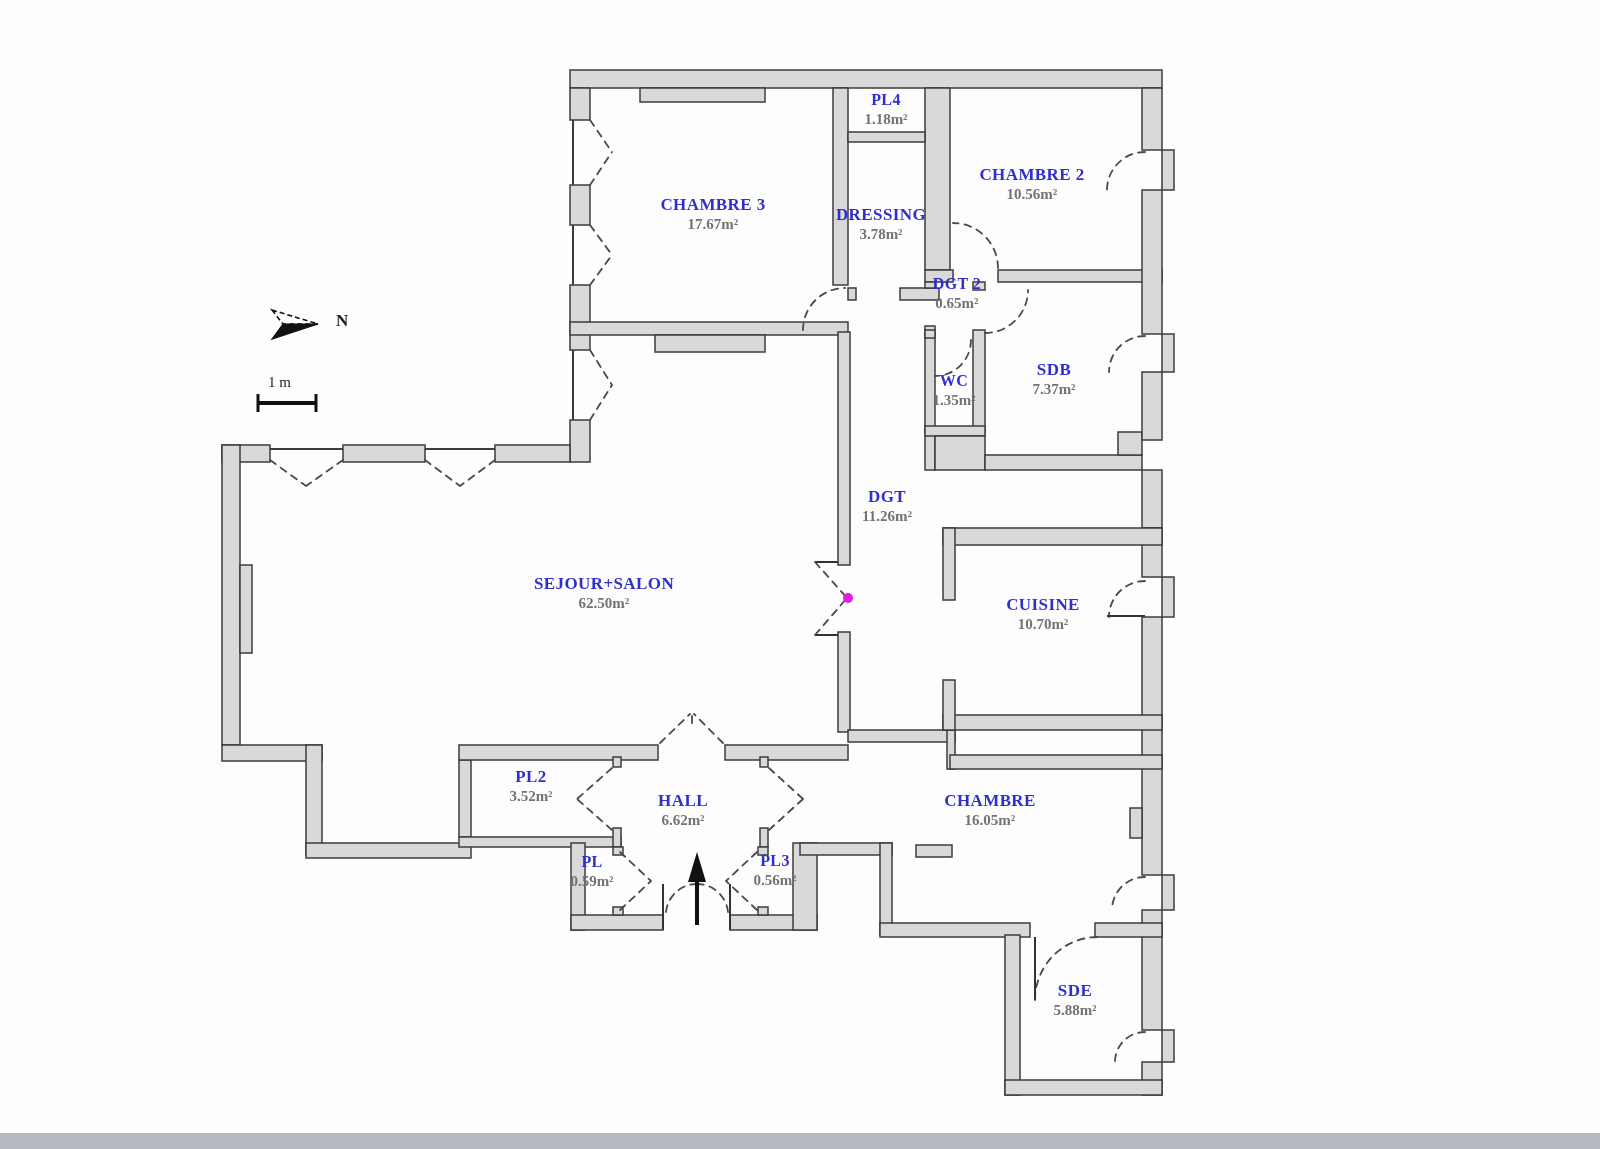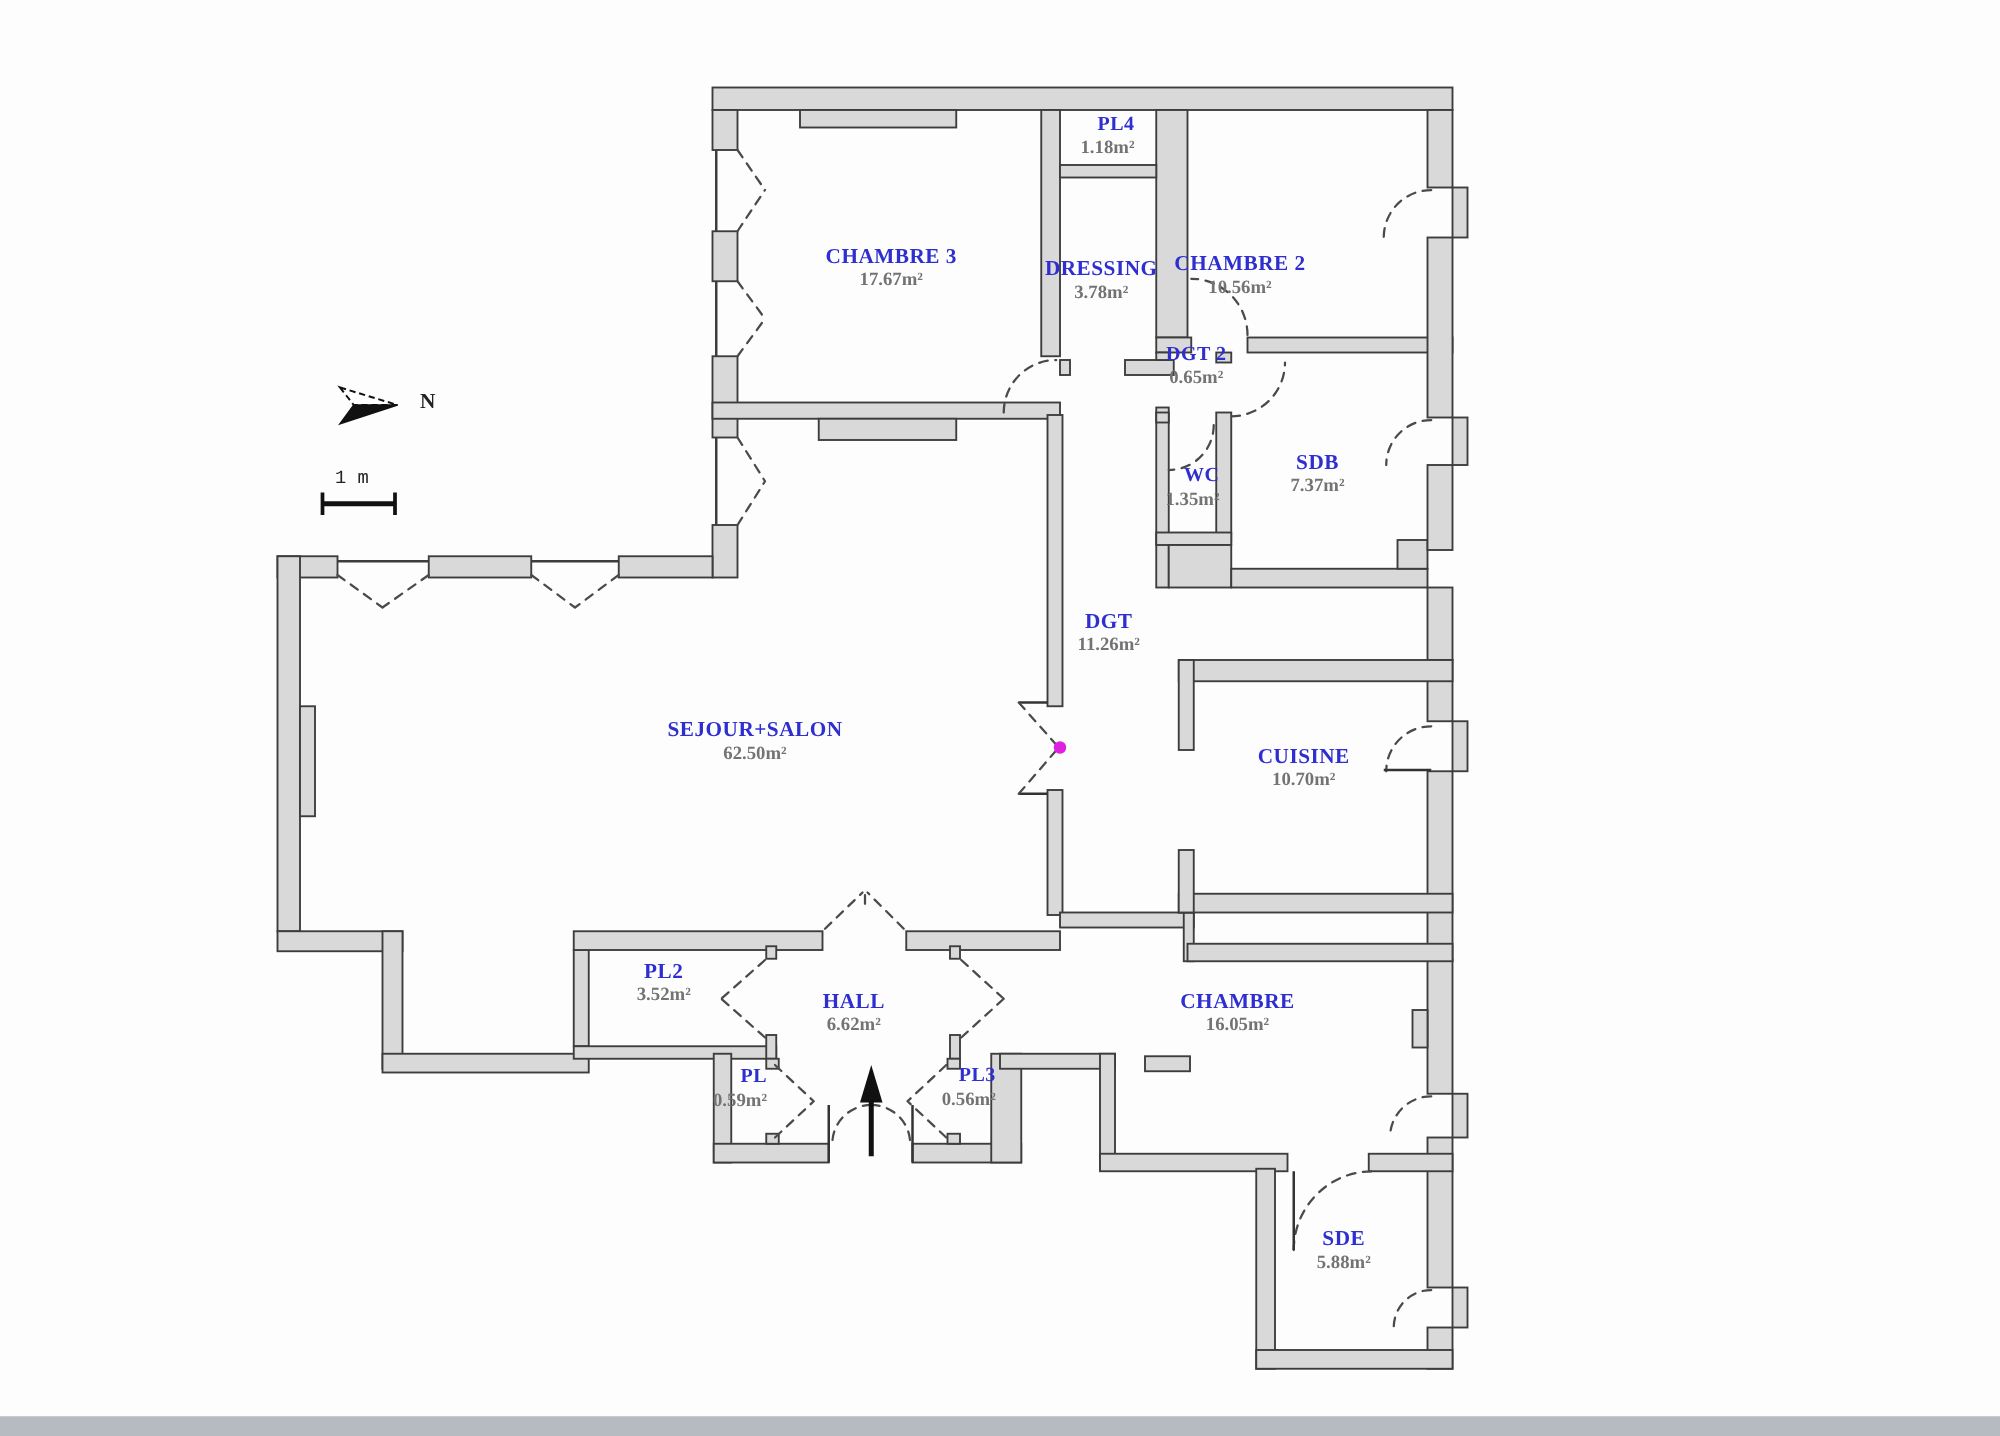--- a/index.html
+++ b/index.html
@@ -7,23 +7,23 @@
          font-family:"Liberation Serif", serif;}
   #plan-svg{position:absolute;left:0;top:0;}
   .walls rect{fill:#d9d9d9;stroke:#3d3d3d;stroke-width:1.5;}
   .sill{fill:#e3e3e3;stroke:#3d3d3d;stroke-width:1.3;}
   .winline{stroke:#3d3d3d;stroke-width:2;}
   .dash{stroke:#4a4a4a;stroke-width:1.8;fill:none;stroke-dasharray:7 6;stroke-linecap:round;}
   .solidline{stroke:#333;stroke-width:2;fill:none;}
   .room-label{position:absolute;transform:translate(-50%,-50%);text-align:center;line-height:1.25;white-space:nowrap;}
   .room-name{display:block;color:#2f2fd0;font-size:17px;font-weight:600;letter-spacing:.4px;}
   .room-area{display:block;color:#737373;font-size:15px;font-weight:600;}
-  .small .room-name{font-size:16px;text-align:right;}
+  .small .room-name{font-size:16px;}
   .compass-n{position:absolute;left:336px;top:311px;font-size:17px;color:#222;font-weight:600;}
-  .scale-label{position:absolute;left:268px;top:374px;font-size:15px;color:#222;font-family:Liberation Mono, monospace;}
+  .scale-label{position:absolute;left:268px;top:374px;font-size:15px;color:#222;}
   #bottom-bar{position:absolute;left:0;bottom:0;width:100%;height:16px;background:#b6bac1;}
 </style>
 </head>
 <body>
 
 <div id="stage">
 
   <svg id="plan-svg" width="1600" height="1149" viewBox="0 0 1600 1149">
 
     <g class="walls">
@@ -200,21 +200,21 @@
       <line x1="258" y1="403" x2="316" y2="403" stroke="#111" stroke-width="4"></line>
       <line x1="258" y1="394" x2="258" y2="412" stroke="#111" stroke-width="3"></line>
       <line x1="316" y1="394" x2="316" y2="412" stroke="#111" stroke-width="3"></line>
     </g>
   </svg>
 
   <div class="room-label small" style="left:886px;top:109px;">
     <span class="room-name">PL4</span>
     <span class="room-area">1.18m²</span>
   </div>
-  <div class="room-label" style="left:992px;top:184px;margin-top:36px;">
+  <div class="room-label" style="left:1032px;top:184px;">
     <span class="room-name">CHAMBRE 2</span>
     <span class="room-area">10.56m²</span>
   </div>
   <div class="room-label" style="left:713px;top:214px;">
     <span class="room-name">CHAMBRE 3</span>
     <span class="room-area">17.67m²</span>
   </div>
   <div class="room-label" style="left:881px;top:224px;">
     <span class="room-name">DRESSING</span>
     <span class="room-area">3.78m²</span>

